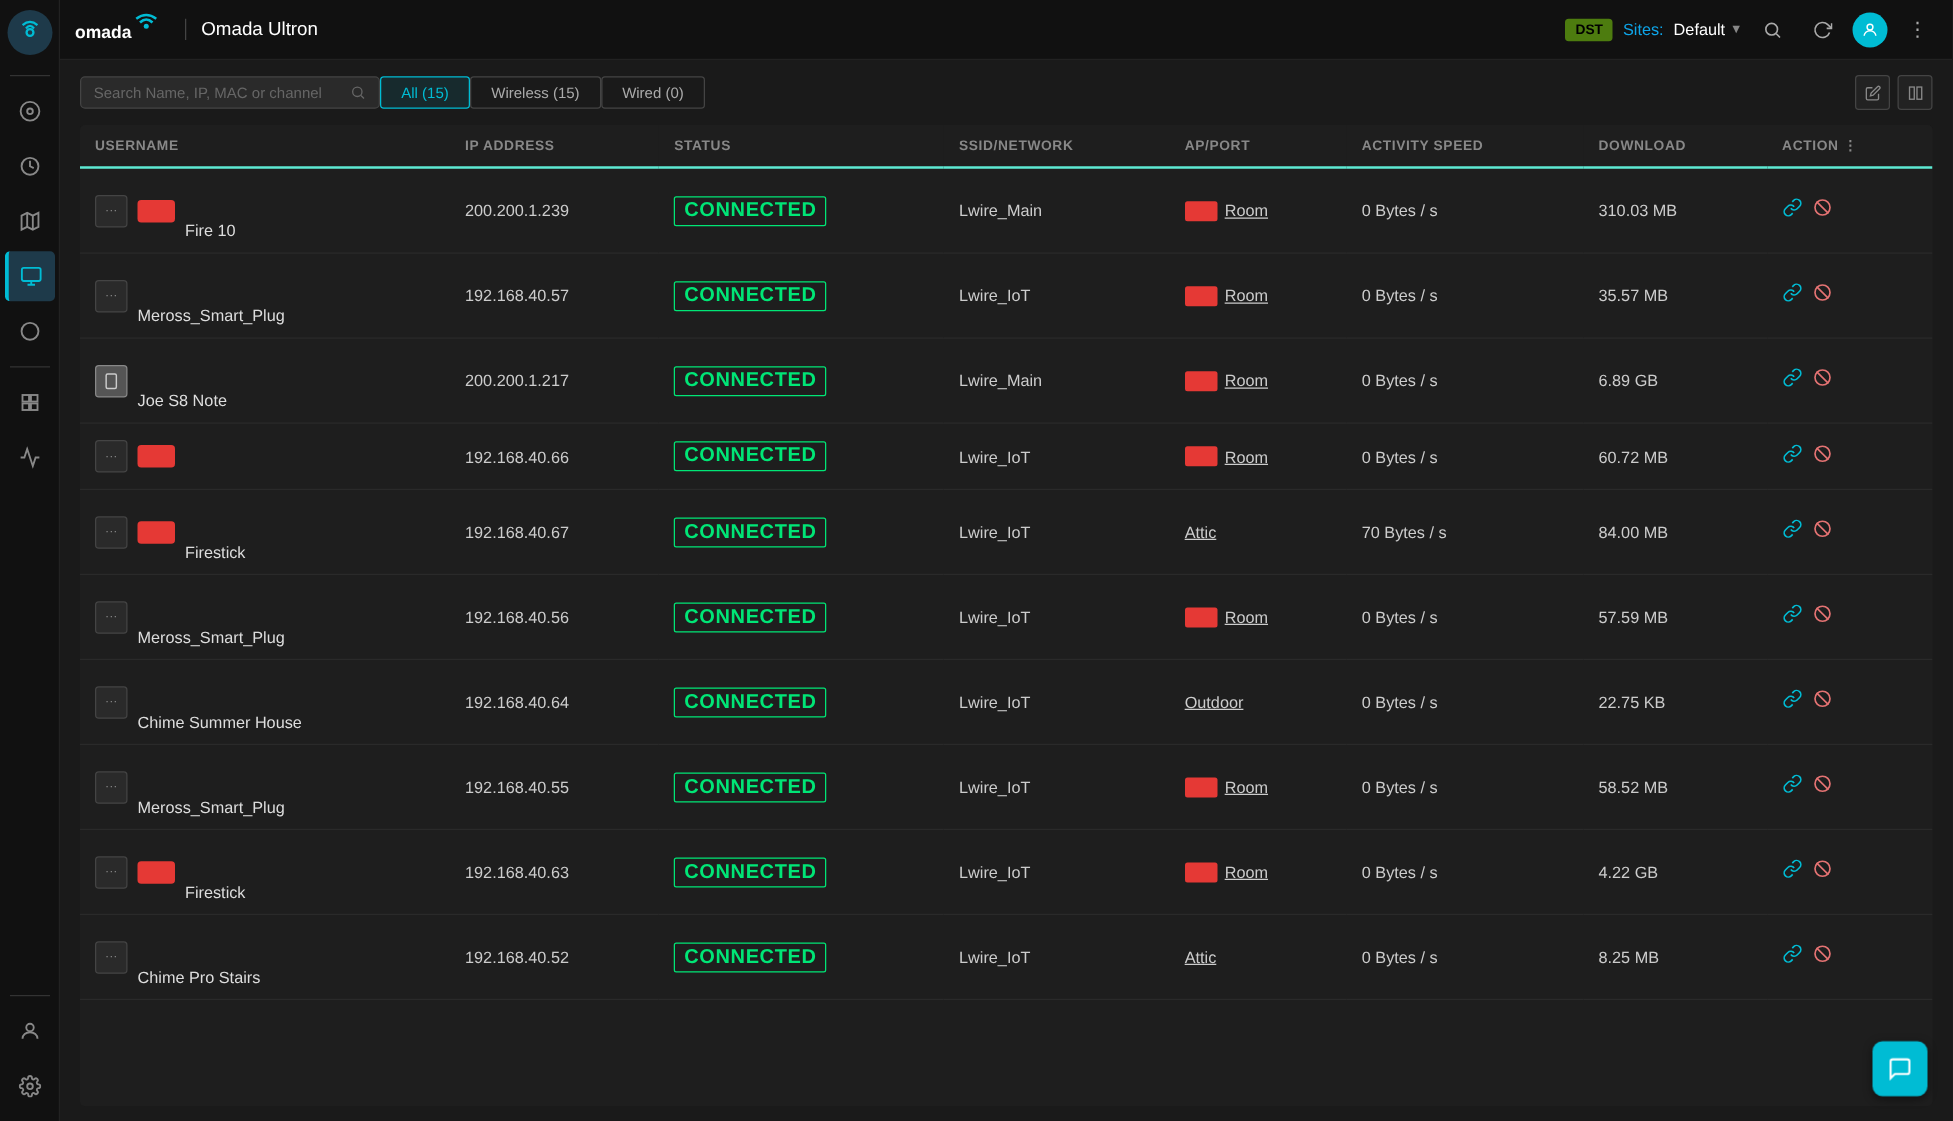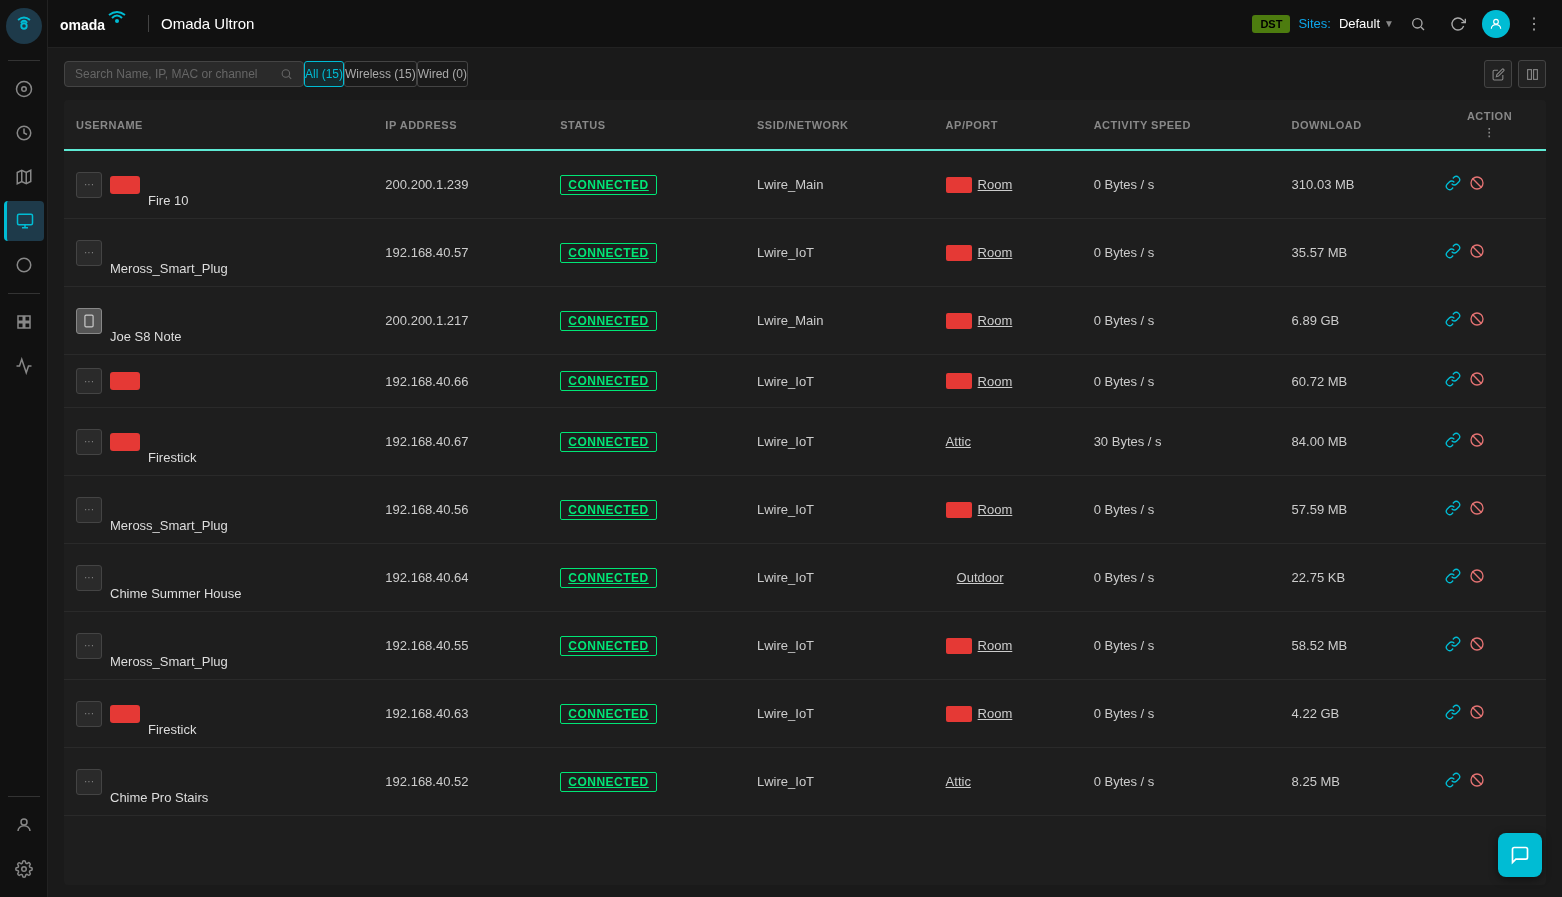--- a/index.html
+++ b/index.html
@@ -131,21 +131,21 @@
     .search-box input {
       background: transparent;
       border: none;
       outline: none;
       color: #aaa;
       font-size: 12px;
       width: 100%;
     }
     .search-box input::placeholder { color: #666; }
     .tab-btn {
-      padding: 5px 0;
+      padding: 5px 16px;
       border-radius: 3px;
       border: 1px solid #444;
       background: transparent;
       color: #aaa;
       font-size: 12px;
       cursor: pointer;
     }
     .tab-btn.active {
       border-color: #00bcd4;
       color: #00bcd4;
@@ -224,26 +224,25 @@
       border-radius: 3px;
       flex-shrink: 0;
     }
     .device-name { color: #ddd; margin-top: 32px; }
 
     
     .status-badge {
       display: inline-block;
       border: 1.5px solid #00e676;
       color: #00e676;
-      font-size: 12px;
+      font-size: 16px;
       font-weight: 700;
       padding: 2px 7px;
       border-radius: 2px;
       letter-spacing: 0.5px;
-      text-decoration: underline;
     }
 
     
     .ap-cell {
       display: flex;
       align-items: center;
       gap: 6px;
     }
     .ap-color-badge {
       width: 26px; height: 16px;
@@ -279,21 +278,21 @@
       color: #fff;
       font-size: 20px;
       box-shadow: 0 2px 8px rgba(0,0,0,0.5);
     }
 
     
     .omada-wifi {
       display: inline-block;
       vertical-align: middle;
     }
-    .col-action-header { display: flex; align-items: center; gap: 4px; flex-direction: column; }
+    .col-action-header { display: flex; align-items: center; gap: 4px; }
   </style>
 </head>
 <body>
 
 <div class="sidebar">
 
   <div class="sidebar-item" style="color:#00bcd4; font-size:22px; width:36px; height:36px; background:#1e3a4a; border-radius:50%; margin-bottom:8px;">
     <svg viewBox="0 0 24 24" width="22" height="22" fill="none" stroke="#00bcd4" stroke-width="2">
       <circle cx="12" cy="12" r="3"></circle>
       <path d="M8.5 8.5 Q12 4 15.5 8.5"></path>
@@ -621,21 +620,21 @@
   </div>
               </td>
               <td>192.168.40.67</td>
               <td><span class="status-badge">CONNECTED</span></td>
               <td>Lwire_IoT</td>
               <td>
                 <div class="ap-cell">
                   <span class="ap-link" style="text-decoration:underline; cursor:pointer;">Attic</span>
                 </div>
               </td>
-              <td>30 Bytes / s</td>
+              <td>70 Bytes / s</td>
               <td>84.00 MB</td>
               <td>
                 <div class="action-cell">
     <span class="action-link-icon" title="Client details">
       <svg viewBox="0 0 24 24" width="16" height="16" fill="none" stroke="#00bcd4" stroke-width="2">
         <path d="M10 13a5 5 0 0 0 7.54.54l3-3a5 5 0 0 0-7.07-7.07l-1.72 1.71"></path>
         <path d="M14 11a5 5 0 0 0-7.54-.54l-3 3a5 5 0 0 0 7.07 7.07l1.71-1.71"></path>
       </svg>
     </span>
     <span class="action-block-icon" title="Block client">
@@ -689,21 +688,21 @@
     <div class="device-icon-btn">···</div>
 
     <span class="device-name">Chime Summer House</span>
   </div>
               </td>
               <td>192.168.40.64</td>
               <td><span class="status-badge">CONNECTED</span></td>
               <td>Lwire_IoT</td>
               <td>
                 <div class="ap-cell">
-                  <span class="ap-link" style="cursor:pointer;margin-left:11px;">Outdoor</span>
+                  <span class="ap-link" style="cursor:pointer;">Outdoor</span>
                 </div>
               </td>
               <td>0 Bytes / s</td>
               <td>22.75 KB</td>
               <td>
                 <div class="action-cell">
     <span class="action-link-icon" title="Client details">
       <svg viewBox="0 0 24 24" width="16" height="16" fill="none" stroke="#00bcd4" stroke-width="2">
         <path d="M10 13a5 5 0 0 0 7.54.54l3-3a5 5 0 0 0-7.07-7.07l-1.72 1.71"></path>
         <path d="M14 11a5 5 0 0 0-7.54-.54l-3 3a5 5 0 0 0 7.07 7.07l1.71-1.71"></path>

